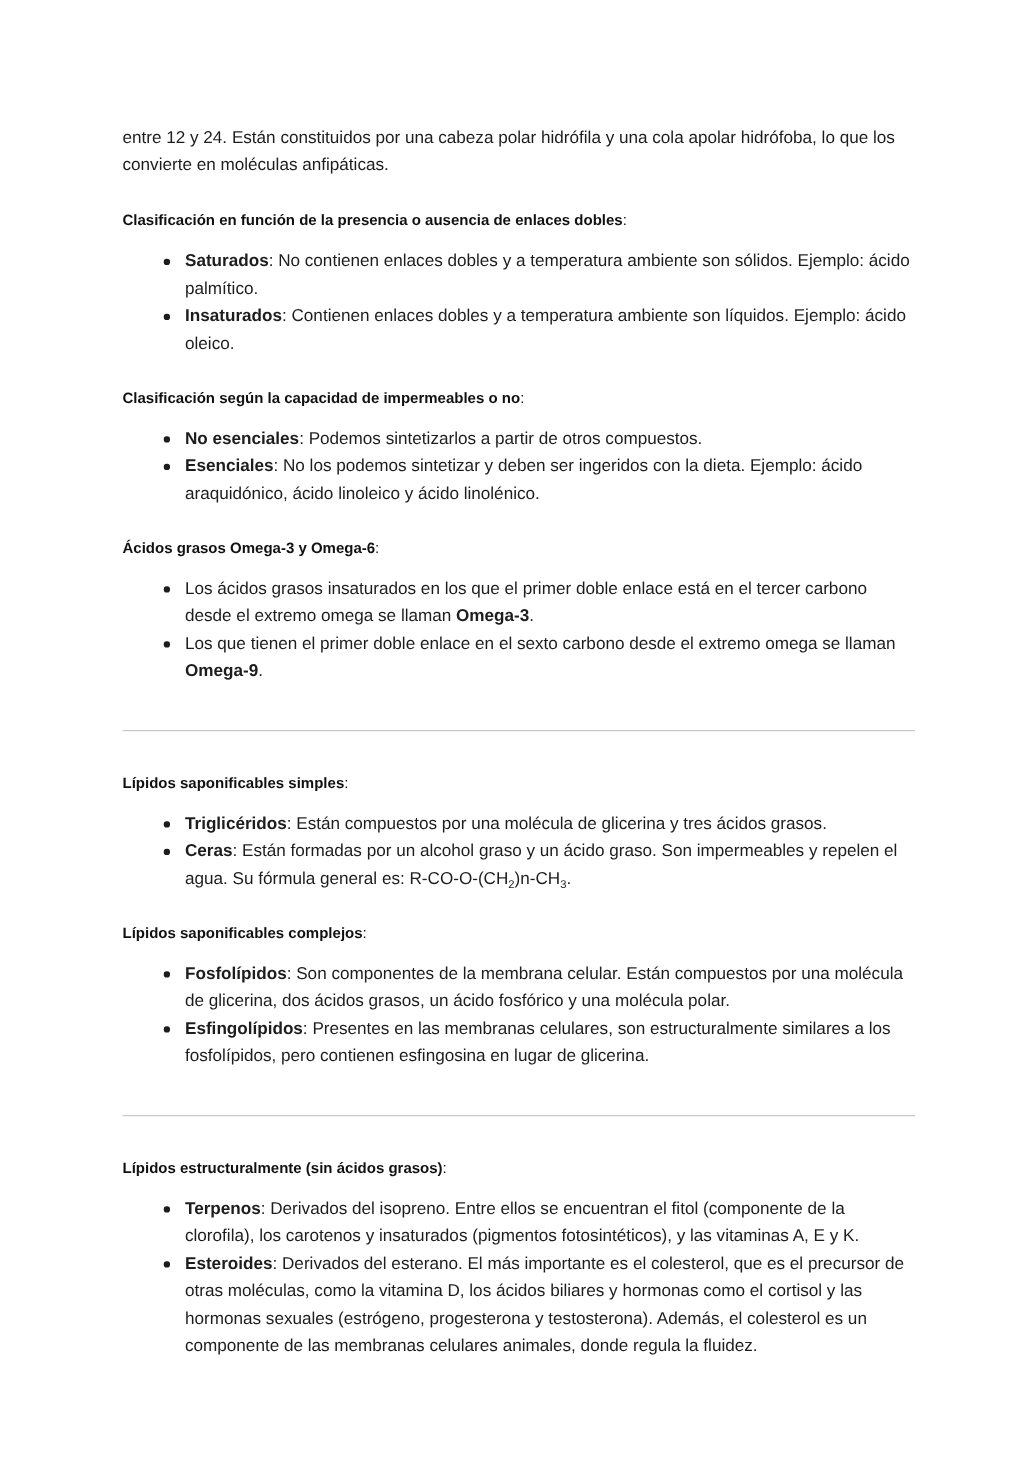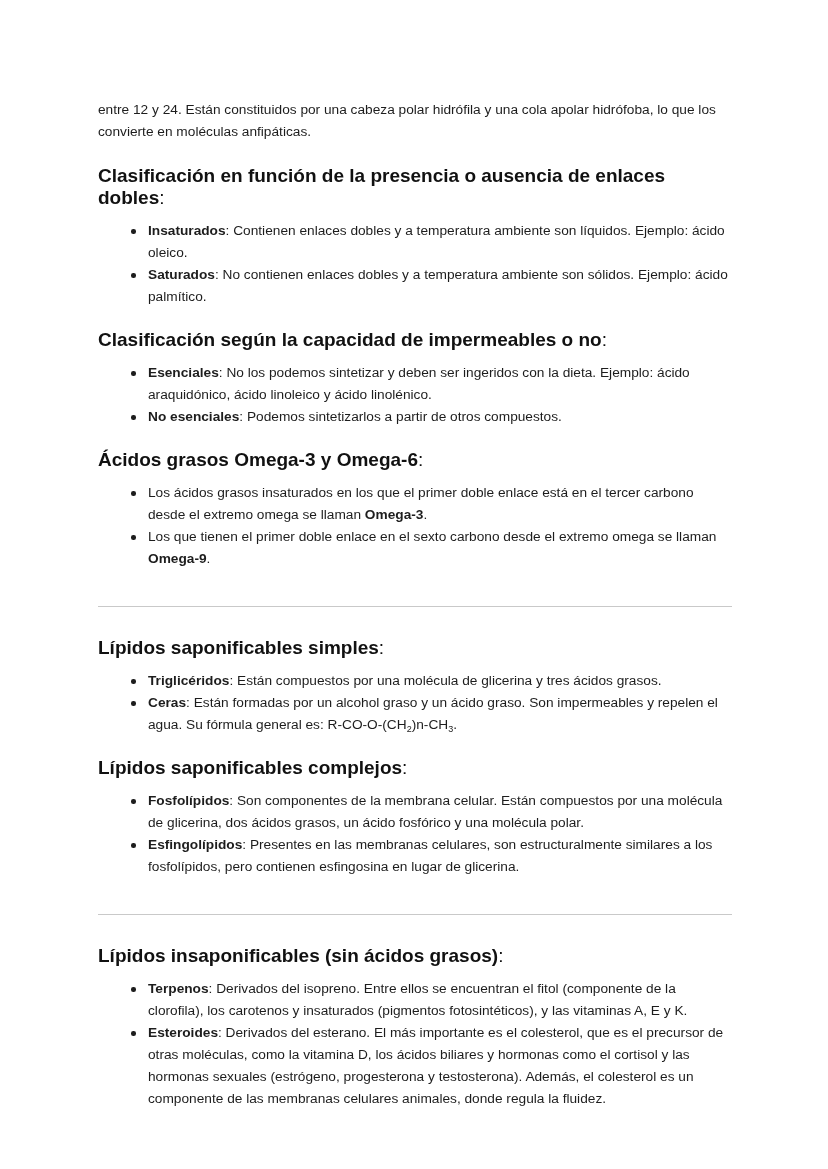--- a/index.html
+++ b/index.html
@@ -36,21 +36,21 @@
   
   .para {
     font-size: 13.7px;
     line-height: 22px;
     color: #1d1d1d;
     margin: 0 0 0 0;
     text-align: left;
   }
 
   .heading {
-    font-size: 19px;
+    font-size: 12px;
     line-height: 22px;
     font-weight: bold;
     color: #111111;
     margin: 0;
   }
 
   .heading .tail {
     font-weight: normal;
   }
 
@@ -120,33 +120,33 @@
 
     <p class="para">entre 12 y 24. Están constituidos por una cabeza polar hidrófila y una cola apolar hidrófoba, lo que los convierte en moléculas anfipáticas.</p>
 
     <div class="gap-intro-head"></div>
 
     <p class="heading"><span>Clasificación en función de la presencia o ausencia de enlaces dobles</span><span class="tail">:</span></p>
 
     <div class="gap-head-list"></div>
 
     <ul class="bullets">
+      <li><span class="term">Saturados</span><span>: No contienen enlaces dobles y a temperatura ambiente son sólidos. Ejemplo: ácido palmítico.</span></li>
       <li><span class="term">Insaturados</span><span>: Contienen enlaces dobles y a temperatura ambiente son líquidos. Ejemplo: ácido oleico.</span></li>
-      <li><span class="term">Saturados</span><span>: No contienen enlaces dobles y a temperatura ambiente son sólidos. Ejemplo: ácido palmítico.</span></li>
     </ul>
 
     <div class="gap-list-head"></div>
 
     <p class="heading"><span>Clasificación según la capacidad de impermeables o no</span><span class="tail">:</span></p>
 
     <div class="gap-head-list"></div>
 
     <ul class="bullets">
+      <li><span class="term">No esenciales</span><span>: Podemos sintetizarlos a partir de otros compuestos.</span></li>
       <li><span class="term">Esenciales</span><span>: No los podemos sintetizar y deben ser ingeridos con la dieta. Ejemplo: ácido araquidónico, ácido linoleico y ácido linolénico.</span></li>
-      <li><span class="term">No esenciales</span><span>: Podemos sintetizarlos a partir de otros compuestos.</span></li>
     </ul>
 
     <div class="gap-list-head"></div>
 
     <p class="heading"><span>Ácidos grasos Omega-3 y Omega-6</span><span class="tail">:</span></p>
 
     <div class="gap-head-list"></div>
 
     <ul class="bullets">
       <li><span>Los ácidos grasos insaturados en los que el primer doble enlace está en el tercer carbono desde el extremo omega se llaman </span><span class="strongword">Omega-3</span><span>.</span></li>
@@ -178,21 +178,21 @@
       <li><span class="term">Fosfolípidos</span><span>: Son componentes de la membrana celular. Están compuestos por una molécula de glicerina, dos ácidos grasos, un ácido fosfórico y una molécula polar.</span></li>
       <li><span class="term">Esfingolípidos</span><span>: Presentes en las membranas celulares, son estructuralmente similares a los fosfolípidos, pero contienen esfingosina en lugar de glicerina.</span></li>
     </ul>
 
     <div class="gap-before-rule"></div>
 
     <hr class="rule">
 
     <div class="gap-after-rule"></div>
 
-    <p class="heading"><span>Lípidos insaponificables (sin ácidos grasos)</span><span class="tail">:</span></p>
+    <p class="heading"><span>Lípidos estructuralmente (sin ácidos grasos)</span><span class="tail">:</span></p>
 
     <div class="gap-head-list"></div>
 
     <ul class="bullets">
       <li><span class="term">Terpenos</span><span>: Derivados del isopreno. Entre ellos se encuentran el fitol (componente de la clorofila), los carotenos y insaturados (pigmentos fotosintéticos), y las vitaminas A, E y K.</span></li>
       <li><span class="term">Esteroides</span><span>: Derivados del esterano. El más importante es el colesterol, que es el precursor de otras moléculas, como la vitamina D, los ácidos biliares y hormonas como el cortisol y las hormonas sexuales (estrógeno, progesterona y testosterona). Además, el colesterol es un componente de las membranas celulares animales, donde regula la fluidez.</span></li>
     </ul>
 
   </div>
 </div>

